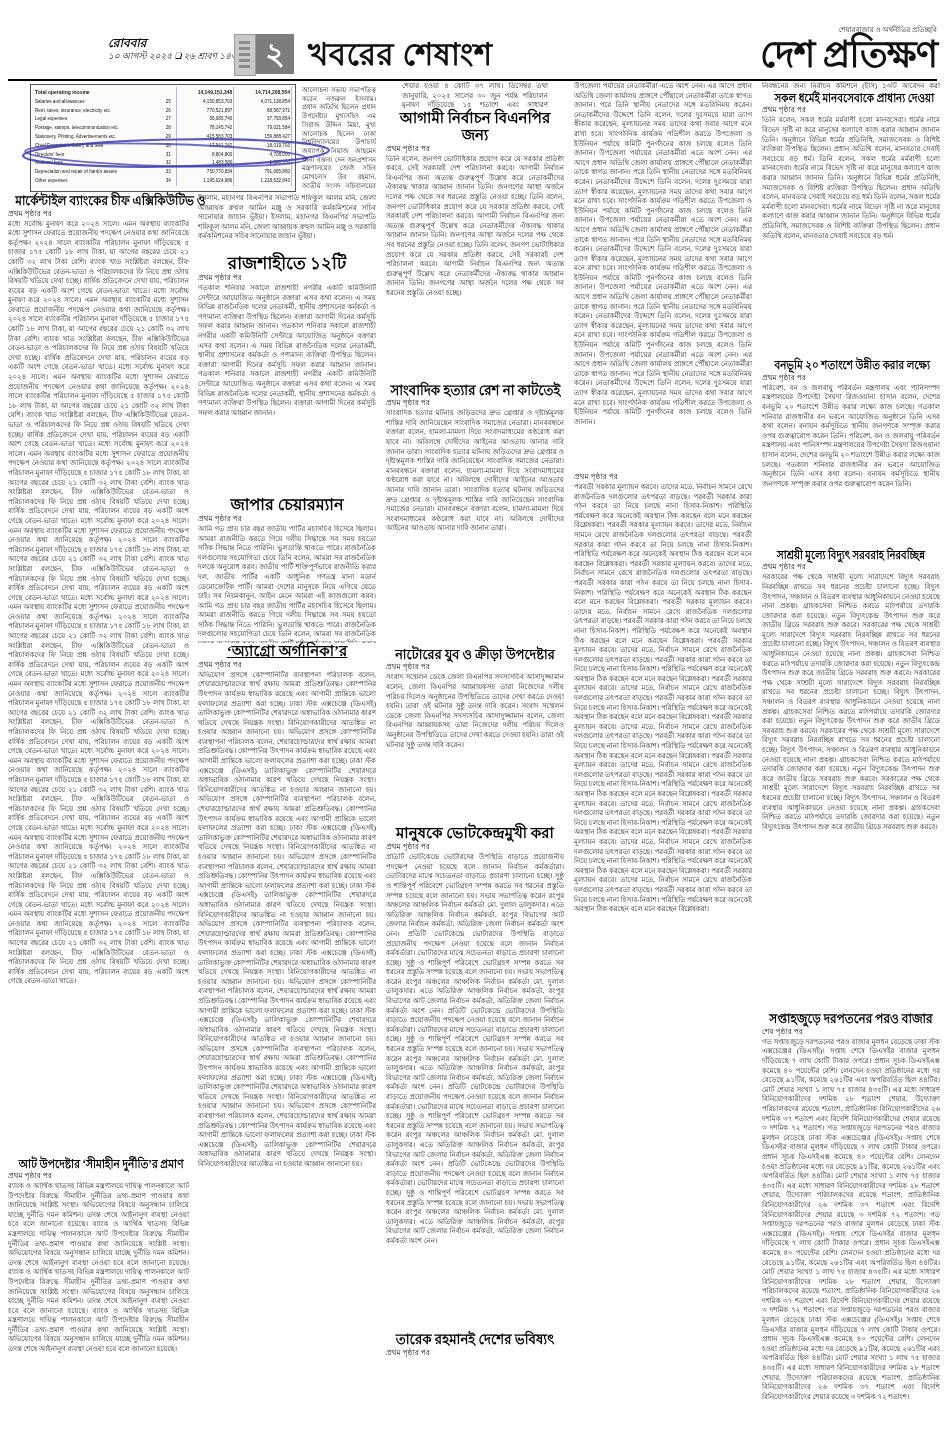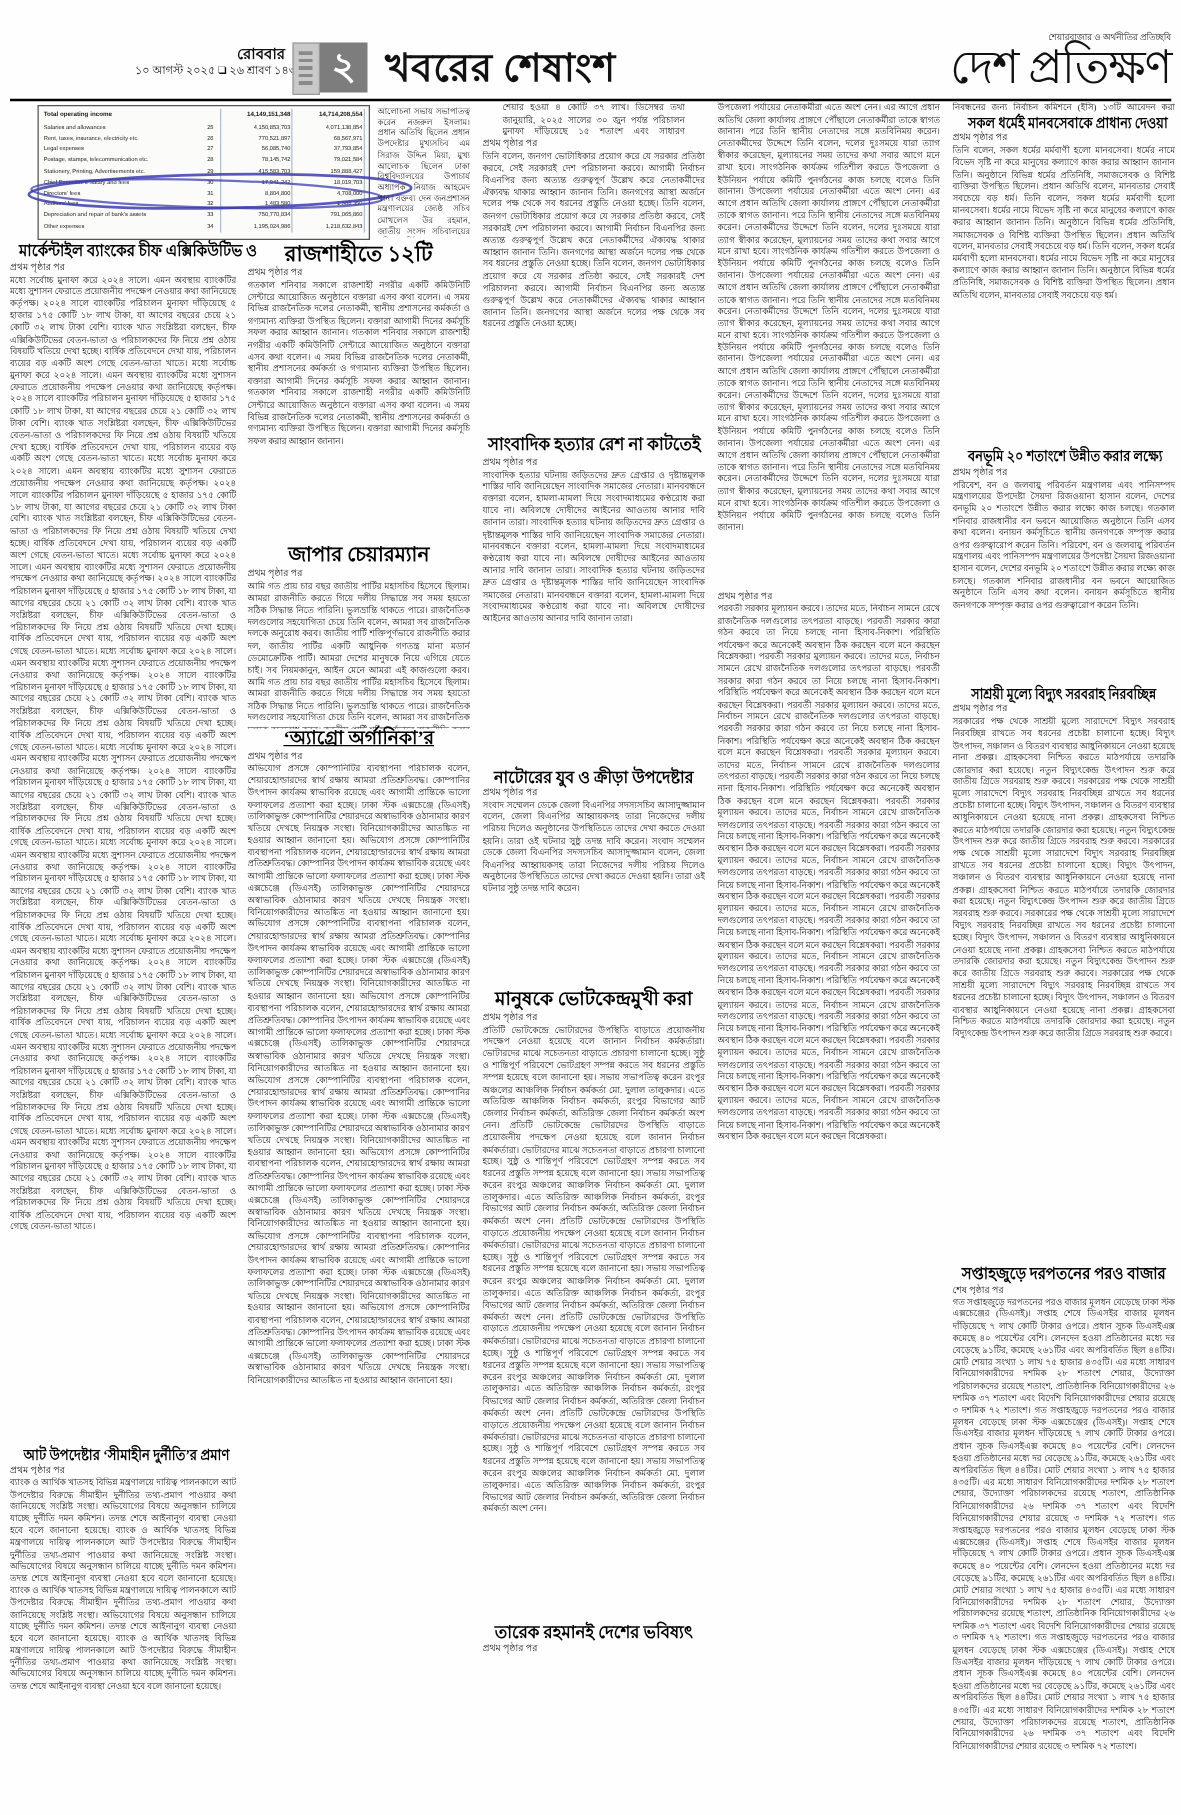--- a/index.html
+++ b/index.html
@@ -1,33 +1,33 @@
 <!DOCTYPE html>
 <html lang="bn"><head>
 <meta charset="utf-8">
 <style>
   html,body{margin:0;padding:0;background:#e8e8e8;}
   .page{position:relative;width:945px;height:1452px;background:#fefefe;overflow:hidden;
         font-family:"Liberation Serif","DejaVu Serif",serif;color:#111;margin:0 auto;}
   
   .hdr{position:absolute;left:8px;top:34px;width:929px;height:44px;}
-  .date-block{position:absolute;left:100px;top:2px;width:120px;text-align:right;}
+  .date-block{position:absolute;left:100px;top:2px;width:120px;text-align:left;font-style:italic;}
   .weekday{font-size:12px;font-weight:bold;line-height:14px;}
   .dateline{font-size:9px;line-height:12px;white-space:nowrap;}
   .mark-box{position:absolute;left:226px;top:0;width:20px;height:40px;background:#c9c9c9;
             border:1px solid #9a9a9a;}
   .mark-box::after{content:"";position:absolute;left:4px;top:6px;width:11px;height:28px;
             background:repeating-linear-gradient(180deg,#8a8a8a 0 3px,#c9c9c9 3px 6px);}
   .page-badge{position:absolute;left:248px;top:0;width:38px;height:40px;background:#7d7d7d;
             color:#fff;font-size:30px;font-weight:bold;text-align:center;line-height:40px;}
   .section-title{position:absolute;left:300px;top:-4px;margin:0;font-size:31px;font-weight:bold;
             white-space:nowrap;letter-spacing:0.5px;}
   .brand{position:absolute;right:0;top:-8px;text-align:right;}
   .slogan{font-size:7px;line-height:9px;color:#222;}
-  .brand-name{font-size:37px;font-weight:normal;line-height:40px;letter-spacing:-1px;
+  .brand-name{font-size:37px;font-weight:bold;line-height:40px;letter-spacing:-1px;
             font-family:"Liberation Serif",serif;text-align:right;}
   .rule{position:absolute;left:8px;top:79px;width:929px;height:2px;background:#000;}
   
   .clip{position:absolute;left:30px;top:84px;width:266px;height:108px;background:#fbfbf9;
         border:1px solid #555;box-sizing:border-box;padding:2px 3px;overflow:hidden;}
   .clip table{border-collapse:collapse;width:100%;font-family:"Liberation Sans",sans-serif;
         font-size:4.6px;line-height:8.8px;color:#222;}
   .clip th{font-weight:bold;text-align:left;font-size:5px;}
   .clip td{padding:0 1px;white-space:nowrap;overflow:hidden;}
   .clip td.num,.clip th.num{text-align:right;border-left:1px solid #aebfd2;border-right:1px solid #aebfd2;}
@@ -156,40 +156,42 @@
     </article>
     <article>
       <h2 class="hl hl-nw" style="font-size:12px;transform:scaleX(.88);">আট উপদেষ্টার ‘সীমাহীন দুর্নীতি’র প্রমাণ</h2>
       <div class="tag">প্রথম পৃষ্ঠার পর</div>
       <p class="bd" style="height:250px;margin:0;">ব্যাংক ও আর্থিক খাতসহ বিভিন্ন মন্ত্রণালয়ে দায়িত্ব পালনকালে আট উপদেষ্টার বিরুদ্ধে সীমাহীন দুর্নীতির তথ্য-প্রমাণ পাওয়ার কথা জানিয়েছে সংশ্লিষ্ট সংস্থা। অভিযোগের বিষয়ে অনুসন্ধান চালিয়ে যাচ্ছে দুর্নীতি দমন কমিশন। তদন্ত শেষে আইনানুগ ব্যবস্থা নেওয়া হবে বলে জানানো হয়েছে। ব্যাংক ও আর্থিক খাতসহ বিভিন্ন মন্ত্রণালয়ে দায়িত্ব পালনকালে আট উপদেষ্টার বিরুদ্ধে সীমাহীন দুর্নীতির তথ্য-প্রমাণ পাওয়ার কথা জানিয়েছে সংশ্লিষ্ট সংস্থা। অভিযোগের বিষয়ে অনুসন্ধান চালিয়ে যাচ্ছে দুর্নীতি দমন কমিশন। তদন্ত শেষে আইনানুগ ব্যবস্থা নেওয়া হবে বলে জানানো হয়েছে। ব্যাংক ও আর্থিক খাতসহ বিভিন্ন মন্ত্রণালয়ে দায়িত্ব পালনকালে আট উপদেষ্টার বিরুদ্ধে সীমাহীন দুর্নীতির তথ্য-প্রমাণ পাওয়ার কথা জানিয়েছে সংশ্লিষ্ট সংস্থা। অভিযোগের বিষয়ে অনুসন্ধান চালিয়ে যাচ্ছে দুর্নীতি দমন কমিশন। তদন্ত শেষে আইনানুগ ব্যবস্থা নেওয়া হবে বলে জানানো হয়েছে। ব্যাংক ও আর্থিক খাতসহ বিভিন্ন মন্ত্রণালয়ে দায়িত্ব পালনকালে আট উপদেষ্টার বিরুদ্ধে সীমাহীন দুর্নীতির তথ্য-প্রমাণ পাওয়ার কথা জানিয়েছে সংশ্লিষ্ট সংস্থা। অভিযোগের বিষয়ে অনুসন্ধান চালিয়ে যাচ্ছে দুর্নীতি দমন কমিশন। তদন্ত শেষে আইনানুগ ব্যবস্থা নেওয়া হবে বলে জানানো হয়েছে।</p>
     </article>
   </div>
 
   <div class="col c2">
     <div class="spacer"></div>
+    <p class="lead" style="height:58px;margin:0 0 2px;">ইসলাম, মহানগর বিএনপির সভাপতি শফিকুল আলম মনি, জেলা আহ্বায়ক রুহুল আমিন মঞ্জু ও সরকারি কর্মকমিশনের সচিব সানোয়ার জাহান ভূঁইয়া। ইসলাম, মহানগর বিএনপির সভাপতি শফিকুল আলম মনি, জেলা আহ্বায়ক রুহুল আমিন মঞ্জু ও সরকারি কর্মকমিশনের সচিব সানোয়ার জাহান ভূঁইয়া।</p>
     <article>
       <h2 class="hl" style="font-size:17px;">রাজশাহীতে ১২টি</h2>
       <div class="tag">প্রথম পৃষ্ঠার পর</div>
       <p class="bd" style="height:212px;margin:0;">গতকাল শনিবার সকালে রাজশাহী নগরীর একটি কমিউনিটি সেন্টারে আয়োজিত অনুষ্ঠানে বক্তারা এসব কথা বলেন। এ সময় বিভিন্ন রাজনৈতিক দলের নেতাকর্মী, স্থানীয় প্রশাসনের কর্মকর্তা ও গণ্যমান্য ব্যক্তিরা উপস্থিত ছিলেন। বক্তারা আগামী দিনের কর্মসূচি সফল করার আহ্বান জানান। গতকাল শনিবার সকালে রাজশাহী নগরীর একটি কমিউনিটি সেন্টারে আয়োজিত অনুষ্ঠানে বক্তারা এসব কথা বলেন। এ সময় বিভিন্ন রাজনৈতিক দলের নেতাকর্মী, স্থানীয় প্রশাসনের কর্মকর্তা ও গণ্যমান্য ব্যক্তিরা উপস্থিত ছিলেন। বক্তারা আগামী দিনের কর্মসূচি সফল করার আহ্বান জানান। গতকাল শনিবার সকালে রাজশাহী নগরীর একটি কমিউনিটি সেন্টারে আয়োজিত অনুষ্ঠানে বক্তারা এসব কথা বলেন। এ সময় বিভিন্ন রাজনৈতিক দলের নেতাকর্মী, স্থানীয় প্রশাসনের কর্মকর্তা ও গণ্যমান্য ব্যক্তিরা উপস্থিত ছিলেন। বক্তারা আগামী দিনের কর্মসূচি সফল করার আহ্বান জানান।</p>
     </article>
     <article>
       <h2 class="hl" style="font-size:16px;">জাপার চেয়ারম্যান</h2>
       <div class="tag">প্রথম পৃষ্ঠার পর</div>
       <p class="bd" style="height:118px;margin:0;">আমি গত প্রায় চার বছর জাতীয় পার্টির মহাসচিব হিসেবে ছিলাম। আমরা রাজনীতি করতে গিয়ে দলীয় সিদ্ধান্তে সব সময় হয়তো সঠিক সিদ্ধান্ত নিতে পারিনি। ভুলভ্রান্তি থাকতে পারে। রাজনৈতিক দলগুলোর সহযোগিতা চেয়ে তিনি বলেন, আমরা সব রাজনৈতিক দলকে অনুরোধ করব। জাতীয় পার্টি শক্তিপূর্ণভাবে রাজনীতি করার দল, জাতীয় পার্টির একটি আধুনিক গণতন্ত্র মানা মডার্ন ডেমোক্রেটিক পার্টি। আমরা দেশের মানুষকে নিয়ে এগিয়ে যেতে চাই। সব নিয়মকানুন, আইন মেনে আমরা এই কাজগুলো করব। আমি গত প্রায় চার বছর জাতীয় পার্টির মহাসচিব হিসেবে ছিলাম। আমরা রাজনীতি করতে গিয়ে দলীয় সিদ্ধান্তে সব সময় হয়তো সঠিক সিদ্ধান্ত নিতে পারিনি। ভুলভ্রান্তি থাকতে পারে। রাজনৈতিক দলগুলোর সহযোগিতা চেয়ে তিনি বলেন, আমরা সব রাজনৈতিক দলকে অনুরোধ করব। জাতীয় পার্টি শক্তিপূর্ণভাবে রাজনীতি করার দল, জাতীয় পার্টির একটি আধুনিক গণতন্ত্র মানা মডার্ন ডেমোক্রেটিক পার্টি। আমরা দেশের মানুষকে নিয়ে এগিয়ে যেতে চাই। সব নিয়মকানুন, আইন মেনে আমরা এই কাজগুলো করব।</p>
     </article>
     <article>
       <h2 class="hl" style="font-size:15px;text-decoration:underline;">‘অ্যাগ্রো অর্গানিকা’র</h2>
       <div class="tag">প্রথম পৃষ্ঠার পর</div>
       <p class="bd" style="height:766px;margin:0;">অভিযোগ প্রসঙ্গে কোম্পানিটির ব্যবস্থাপনা পরিচালক বলেন, শেয়ারহোল্ডারদের স্বার্থ রক্ষায় আমরা প্রতিশ্রুতিবদ্ধ। কোম্পানির উৎপাদন কার্যক্রম স্বাভাবিক রয়েছে এবং আগামী প্রান্তিকে ভালো ফলাফলের প্রত্যাশা করা হচ্ছে। ঢাকা স্টক এক্সচেঞ্জে (ডিএসই) তালিকাভুক্ত কোম্পানিটির শেয়ারদরে অস্বাভাবিক ওঠানামার কারণ খতিয়ে দেখছে নিয়ন্ত্রক সংস্থা। বিনিয়োগকারীদের আতঙ্কিত না হওয়ার আহ্বান জানানো হয়। অভিযোগ প্রসঙ্গে কোম্পানিটির ব্যবস্থাপনা পরিচালক বলেন, শেয়ারহোল্ডারদের স্বার্থ রক্ষায় আমরা প্রতিশ্রুতিবদ্ধ। কোম্পানির উৎপাদন কার্যক্রম স্বাভাবিক রয়েছে এবং আগামী প্রান্তিকে ভালো ফলাফলের প্রত্যাশা করা হচ্ছে। ঢাকা স্টক এক্সচেঞ্জে (ডিএসই) তালিকাভুক্ত কোম্পানিটির শেয়ারদরে অস্বাভাবিক ওঠানামার কারণ খতিয়ে দেখছে নিয়ন্ত্রক সংস্থা। বিনিয়োগকারীদের আতঙ্কিত না হওয়ার আহ্বান জানানো হয়। অভিযোগ প্রসঙ্গে কোম্পানিটির ব্যবস্থাপনা পরিচালক বলেন, শেয়ারহোল্ডারদের স্বার্থ রক্ষায় আমরা প্রতিশ্রুতিবদ্ধ। কোম্পানির উৎপাদন কার্যক্রম স্বাভাবিক রয়েছে এবং আগামী প্রান্তিকে ভালো ফলাফলের প্রত্যাশা করা হচ্ছে। ঢাকা স্টক এক্সচেঞ্জে (ডিএসই) তালিকাভুক্ত কোম্পানিটির শেয়ারদরে অস্বাভাবিক ওঠানামার কারণ খতিয়ে দেখছে নিয়ন্ত্রক সংস্থা। বিনিয়োগকারীদের আতঙ্কিত না হওয়ার আহ্বান জানানো হয়। অভিযোগ প্রসঙ্গে কোম্পানিটির ব্যবস্থাপনা পরিচালক বলেন, শেয়ারহোল্ডারদের স্বার্থ রক্ষায় আমরা প্রতিশ্রুতিবদ্ধ। কোম্পানির উৎপাদন কার্যক্রম স্বাভাবিক রয়েছে এবং আগামী প্রান্তিকে ভালো ফলাফলের প্রত্যাশা করা হচ্ছে। ঢাকা স্টক এক্সচেঞ্জে (ডিএসই) তালিকাভুক্ত কোম্পানিটির শেয়ারদরে অস্বাভাবিক ওঠানামার কারণ খতিয়ে দেখছে নিয়ন্ত্রক সংস্থা। বিনিয়োগকারীদের আতঙ্কিত না হওয়ার আহ্বান জানানো হয়। অভিযোগ প্রসঙ্গে কোম্পানিটির ব্যবস্থাপনা পরিচালক বলেন, শেয়ারহোল্ডারদের স্বার্থ রক্ষায় আমরা প্রতিশ্রুতিবদ্ধ। কোম্পানির উৎপাদন কার্যক্রম স্বাভাবিক রয়েছে এবং আগামী প্রান্তিকে ভালো ফলাফলের প্রত্যাশা করা হচ্ছে। ঢাকা স্টক এক্সচেঞ্জে (ডিএসই) তালিকাভুক্ত কোম্পানিটির শেয়ারদরে অস্বাভাবিক ওঠানামার কারণ খতিয়ে দেখছে নিয়ন্ত্রক সংস্থা। বিনিয়োগকারীদের আতঙ্কিত না হওয়ার আহ্বান জানানো হয়। অভিযোগ প্রসঙ্গে কোম্পানিটির ব্যবস্থাপনা পরিচালক বলেন, শেয়ারহোল্ডারদের স্বার্থ রক্ষায় আমরা প্রতিশ্রুতিবদ্ধ। কোম্পানির উৎপাদন কার্যক্রম স্বাভাবিক রয়েছে এবং আগামী প্রান্তিকে ভালো ফলাফলের প্রত্যাশা করা হচ্ছে। ঢাকা স্টক এক্সচেঞ্জে (ডিএসই) তালিকাভুক্ত কোম্পানিটির শেয়ারদরে অস্বাভাবিক ওঠানামার কারণ খতিয়ে দেখছে নিয়ন্ত্রক সংস্থা। বিনিয়োগকারীদের আতঙ্কিত না হওয়ার আহ্বান জানানো হয়। অভিযোগ প্রসঙ্গে কোম্পানিটির ব্যবস্থাপনা পরিচালক বলেন, শেয়ারহোল্ডারদের স্বার্থ রক্ষায় আমরা প্রতিশ্রুতিবদ্ধ। কোম্পানির উৎপাদন কার্যক্রম স্বাভাবিক রয়েছে এবং আগামী প্রান্তিকে ভালো ফলাফলের প্রত্যাশা করা হচ্ছে। ঢাকা স্টক এক্সচেঞ্জে (ডিএসই) তালিকাভুক্ত কোম্পানিটির শেয়ারদরে অস্বাভাবিক ওঠানামার কারণ খতিয়ে দেখছে নিয়ন্ত্রক সংস্থা। বিনিয়োগকারীদের আতঙ্কিত না হওয়ার আহ্বান জানানো হয়। অভিযোগ প্রসঙ্গে কোম্পানিটির ব্যবস্থাপনা পরিচালক বলেন, শেয়ারহোল্ডারদের স্বার্থ রক্ষায় আমরা প্রতিশ্রুতিবদ্ধ। কোম্পানির উৎপাদন কার্যক্রম স্বাভাবিক রয়েছে এবং আগামী প্রান্তিকে ভালো ফলাফলের প্রত্যাশা করা হচ্ছে। ঢাকা স্টক এক্সচেঞ্জে (ডিএসই) তালিকাভুক্ত কোম্পানিটির শেয়ারদরে অস্বাভাবিক ওঠানামার কারণ খতিয়ে দেখছে নিয়ন্ত্রক সংস্থা। বিনিয়োগকারীদের আতঙ্কিত না হওয়ার আহ্বান জানানো হয়।</p>
     </article>
   </div>
 
   <div class="col c3">
     <p class="lead" style="height:26px;margin:0 16px 2px;">শেয়ার হওয়া ৪ কোটি ৩৭ লাখ। ডিসেম্বর তথা জানুয়ারি, ২০২৫ সালের ৩০ জুন পর্যন্ত পরিচালন মুনাফা দাঁড়িয়েছে ১৫ শতাংশ এবং সাধারণ বিনিয়োগকারীদের রয়েছে ৩০.৫৩ শতাংশ শেয়ার।</p>
     <article>
+      <h2 class="hl" style="font-size:15px;">আগামী নির্বাচন বিএনপির জন্য</h2>
       <div class="tag">প্রথম পৃষ্ঠার পর</div>
       <p class="bd" style="height:228px;margin:0;">তিনি বলেন, জনগণ ভোটাধিকার প্রয়োগ করে যে সরকার প্রতিষ্ঠা করবে, সেই সরকারই দেশ পরিচালনা করবে। আগামী নির্বাচন বিএনপির জন্য অত্যন্ত গুরুত্বপূর্ণ উল্লেখ করে নেতাকর্মীদের ঐক্যবদ্ধ থাকার আহ্বান জানান তিনি। জনগণের আস্থা অর্জনে দলের পক্ষ থেকে সব ধরনের প্রস্তুতি নেওয়া হচ্ছে। তিনি বলেন, জনগণ ভোটাধিকার প্রয়োগ করে যে সরকার প্রতিষ্ঠা করবে, সেই সরকারই দেশ পরিচালনা করবে। আগামী নির্বাচন বিএনপির জন্য অত্যন্ত গুরুত্বপূর্ণ উল্লেখ করে নেতাকর্মীদের ঐক্যবদ্ধ থাকার আহ্বান জানান তিনি। জনগণের আস্থা অর্জনে দলের পক্ষ থেকে সব ধরনের প্রস্তুতি নেওয়া হচ্ছে। তিনি বলেন, জনগণ ভোটাধিকার প্রয়োগ করে যে সরকার প্রতিষ্ঠা করবে, সেই সরকারই দেশ পরিচালনা করবে। আগামী নির্বাচন বিএনপির জন্য অত্যন্ত গুরুত্বপূর্ণ উল্লেখ করে নেতাকর্মীদের ঐক্যবদ্ধ থাকার আহ্বান জানান তিনি। জনগণের আস্থা অর্জনে দলের পক্ষ থেকে সব ধরনের প্রস্তুতি নেওয়া হচ্ছে।</p>
     </article>
     <article>
       <h2 class="hl hl-nw" style="font-size:14px;transform:scaleX(.95);">সাংবাদিক হত্যার রেশ না কাটতেই</h2>
       <div class="tag">প্রথম পৃষ্ঠার পর</div>
       <p class="bd" style="height:238px;margin:0;">সাংবাদিক হত্যার ঘটনায় জড়িতদের দ্রুত গ্রেপ্তার ও দৃষ্টান্তমূলক শাস্তির দাবি জানিয়েছেন সাংবাদিক সমাজের নেতারা। মানববন্ধনে বক্তারা বলেন, হামলা-মামলা দিয়ে সংবাদমাধ্যমের কণ্ঠরোধ করা যাবে না। অবিলম্বে দোষীদের আইনের আওতায় আনার দাবি জানান তারা। সাংবাদিক হত্যার ঘটনায় জড়িতদের দ্রুত গ্রেপ্তার ও দৃষ্টান্তমূলক শাস্তির দাবি জানিয়েছেন সাংবাদিক সমাজের নেতারা। মানববন্ধনে বক্তারা বলেন, হামলা-মামলা দিয়ে সংবাদমাধ্যমের কণ্ঠরোধ করা যাবে না। অবিলম্বে দোষীদের আইনের আওতায় আনার দাবি জানান তারা। সাংবাদিক হত্যার ঘটনায় জড়িতদের দ্রুত গ্রেপ্তার ও দৃষ্টান্তমূলক শাস্তির দাবি জানিয়েছেন সাংবাদিক সমাজের নেতারা। মানববন্ধনে বক্তারা বলেন, হামলা-মামলা দিয়ে সংবাদমাধ্যমের কণ্ঠরোধ করা যাবে না। অবিলম্বে দোষীদের আইনের আওতায় আনার দাবি জানান তারা।</p>
     </article>
     <article>
       <h2 class="hl hl-nw" style="font-size:13.5px;transform:scaleX(.95);">নাটোরের যুব ও ক্রীড়া উপদেষ্টার</h2>

